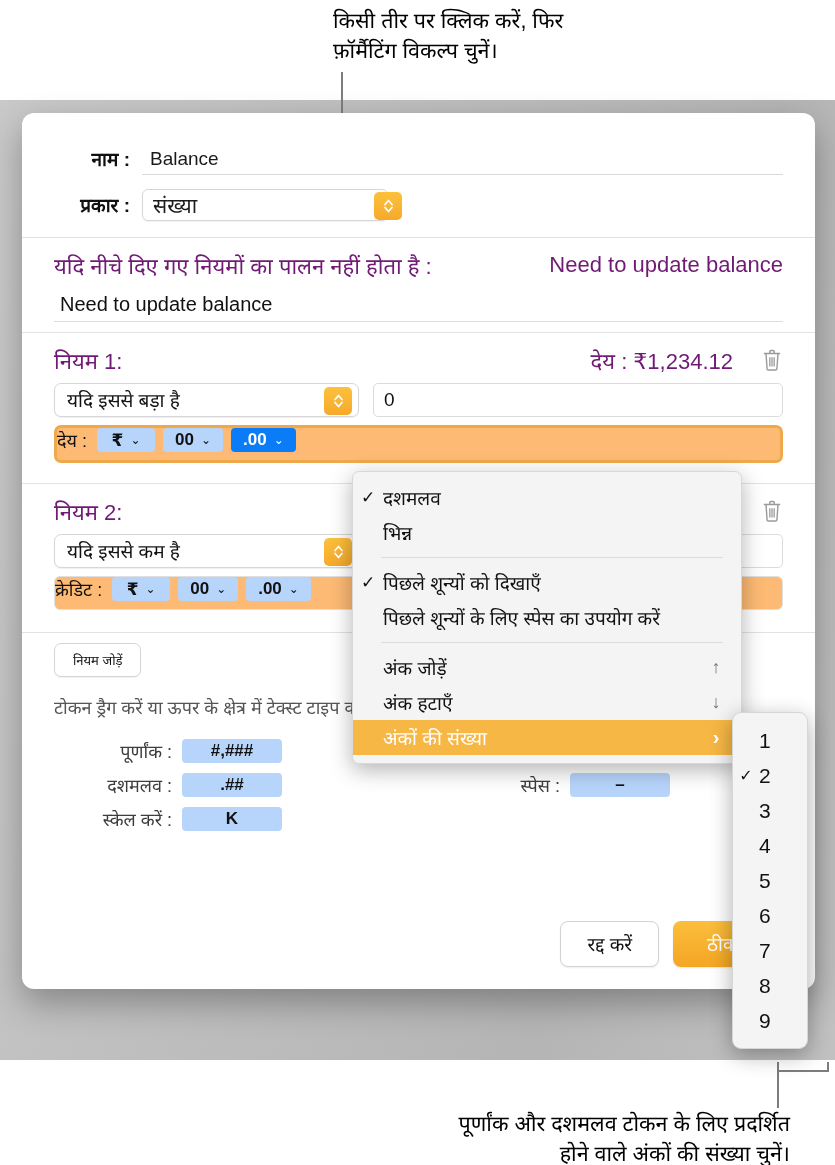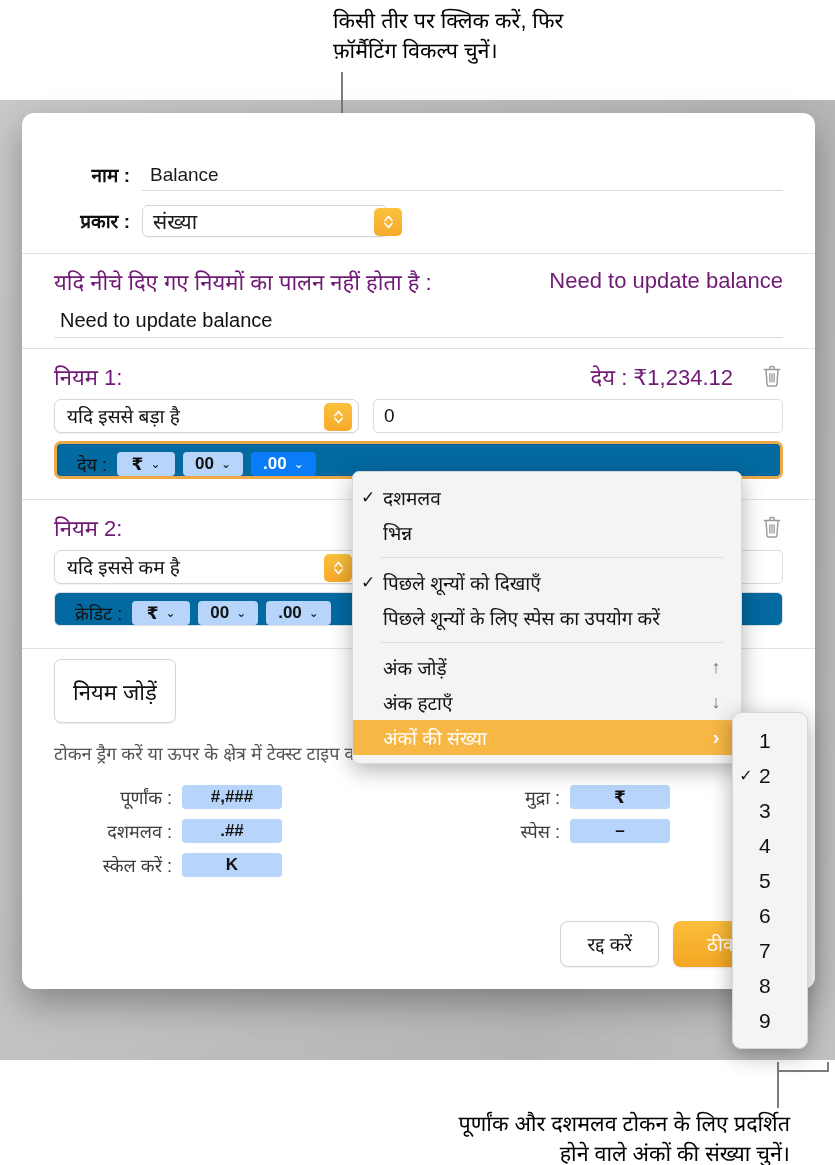--- a/index.html
+++ b/index.html
@@ -42,21 +42,21 @@
   #dialog{
     position:absolute; left:22px; top:113px; width:793px; height:876px;
     background:#ffffff; border-radius:12px;
     box-shadow:0 14px 34px rgba(0,0,0,0.30);
     overflow:hidden;
   }
   .row{ display:flex; align-items:center; }
   .lbl-grey{ color:#701a75; font-size:22px; }
 
   
-  #hdr{ padding:46px 32px 16px 32px; }
+  #hdr{ padding:30px 32px 16px 32px; }
   #hdr .row{ margin-bottom:14px; }
   #hdr .row:last-child{ margin-bottom:0; }
   .hdr-label{ width:88px; text-align:right; font-weight:bold; font-size:19px; color:#101010; padding-right:12px;}
   .text-input{
     flex:1; height:32px; border:none; border-bottom:1px solid #d9d9d9;
     background:#fff; font-size:19px; color:#1a1a1a; padding:0 8px;
     font-family:inherit; outline:none;
   }
   .popup-select{
     position:relative; width:246px; height:32px;
@@ -95,39 +95,39 @@
     box-shadow:0 1px 1px rgba(0,0,0,0.06);
   }
   .cond-select .stepper{ right:6px; top:3px; }
   .val-input{
     flex:1; height:34px; margin-left:14px;
     border:1px solid #dcdcdc; border-radius:5px; background:#fff;
     font-size:19px; color:#111; padding:0 10px; font-family:inherit; outline:none;
   }
   .fmt-bar{
     margin-top:8px; height:34px; border:1px solid #e0e0e0; border-radius:6px;
-    background:#0369a1; display:flex; align-items:flex-end; padding:0 20px; gap:8px;
+    background:#fdba74; display:flex; align-items:flex-start; padding:0 0; gap:8px;
   }
   .fmt-bar.focused{ border:3px solid #f0a94a; height:38px; border-radius:7px; }
   .fmt-label{ font-size:18px; color:#111; margin-right:2px; }
   .token{
     background:#b7d4fb; border-radius:4px; height:24px;
     display:flex; align-items:center; justify-content:center; gap:7px;
     padding:0 12px; font-size:17px; color:#111; font-weight:bold;
     min-width:58px;
   }
   .token.blue-sel{ background:#0a7cf8; color:#ffffff; }
   .caret{ font-size:12px; font-weight:normal; }
   .trash{ width:22px; height:24px; }
 
   
   #tokens-area{ padding:10px 32px 0 32px; }
   .btn{
     border:1px solid #d5d5d5; border-radius:7px; background:#fff;
-    font-size:22px; color:#111; padding:16px 18px; font-family:inherit;
+    font-size:13px; color:#111; padding:7px 18px; font-family:inherit;
     box-shadow:0 1px 1px rgba(0,0,0,0.06);
   }
   .hint{ font-size:18px; color:#555; margin-top:18px; }
   .token-grid{ display:flex; margin-top:20px; }
   .token-col{ display:flex; flex-direction:column; gap:10px; }
   .token-col.left{ width:420px; }
   .token-row{ display:flex; align-items:center; }
   .tk-lbl{ font-size:18px; color:#3d3d3d; text-align:right; padding-right:10px; }
   .token-col.left .tk-lbl{ width:128px; }
   .token-col.right .tk-lbl{ width:96px; }

